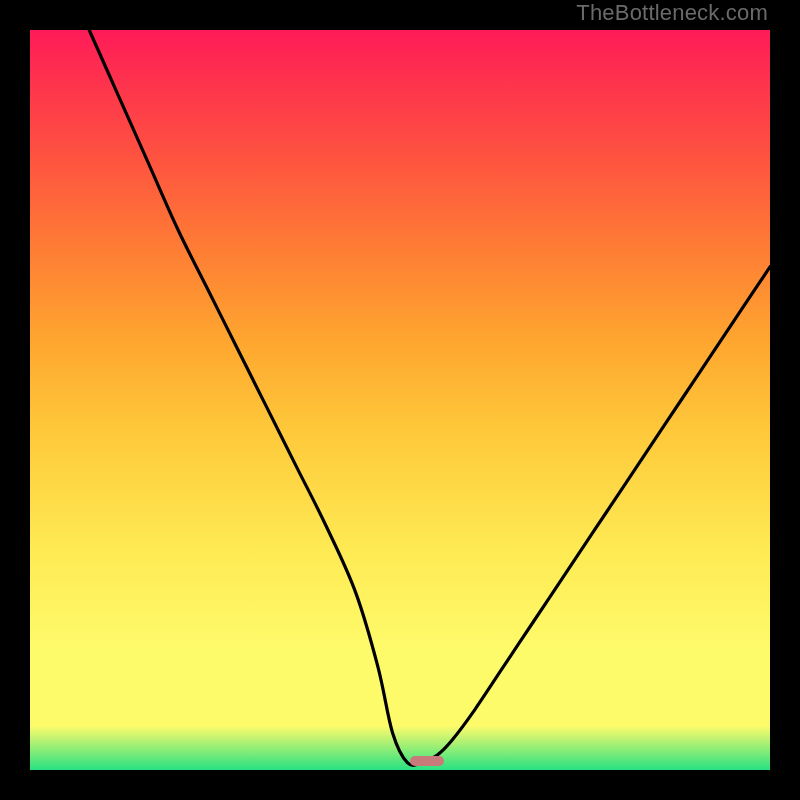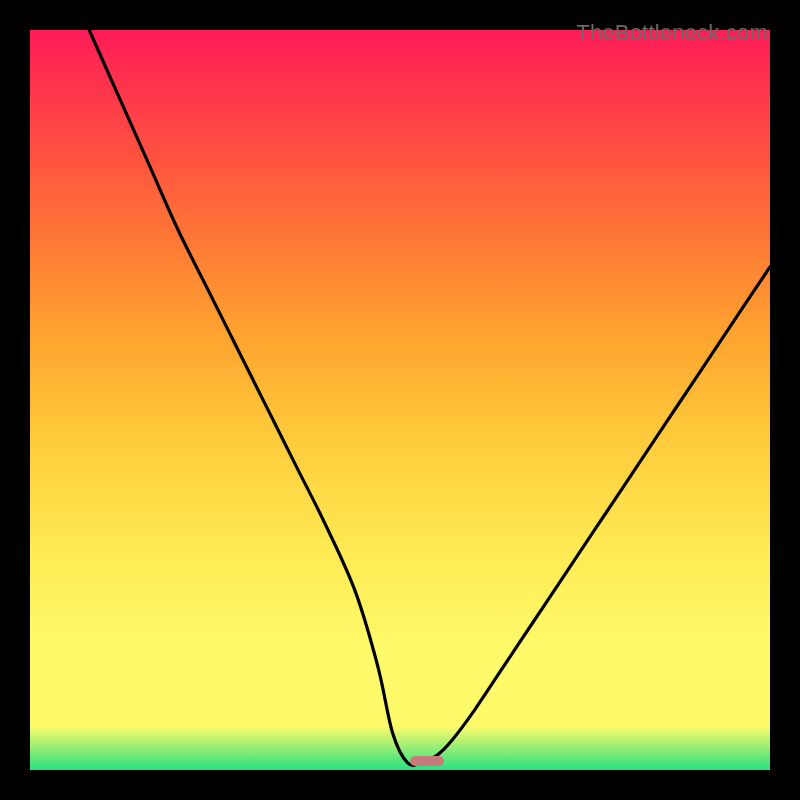--- a/index.html
+++ b/index.html
@@ -32,21 +32,21 @@
       #feea53 30%,
       #fec83a 46%,
       #fea62f 58%,
       #fe7b35 71%,
       #fe5240 83%,
       #fe2951 96%,
       #fe1b58 100%);
   }
   .watermark {
     position: absolute;
-    top: 20px;
+    top: 0;
     right: 32px;
     color: #6a6a6a;
     font-size: 22px;
     font-weight: 500;
     letter-spacing: 0.2px;
   }
   svg.curve {
     position: absolute;
     left: 0;
     top: 0;

